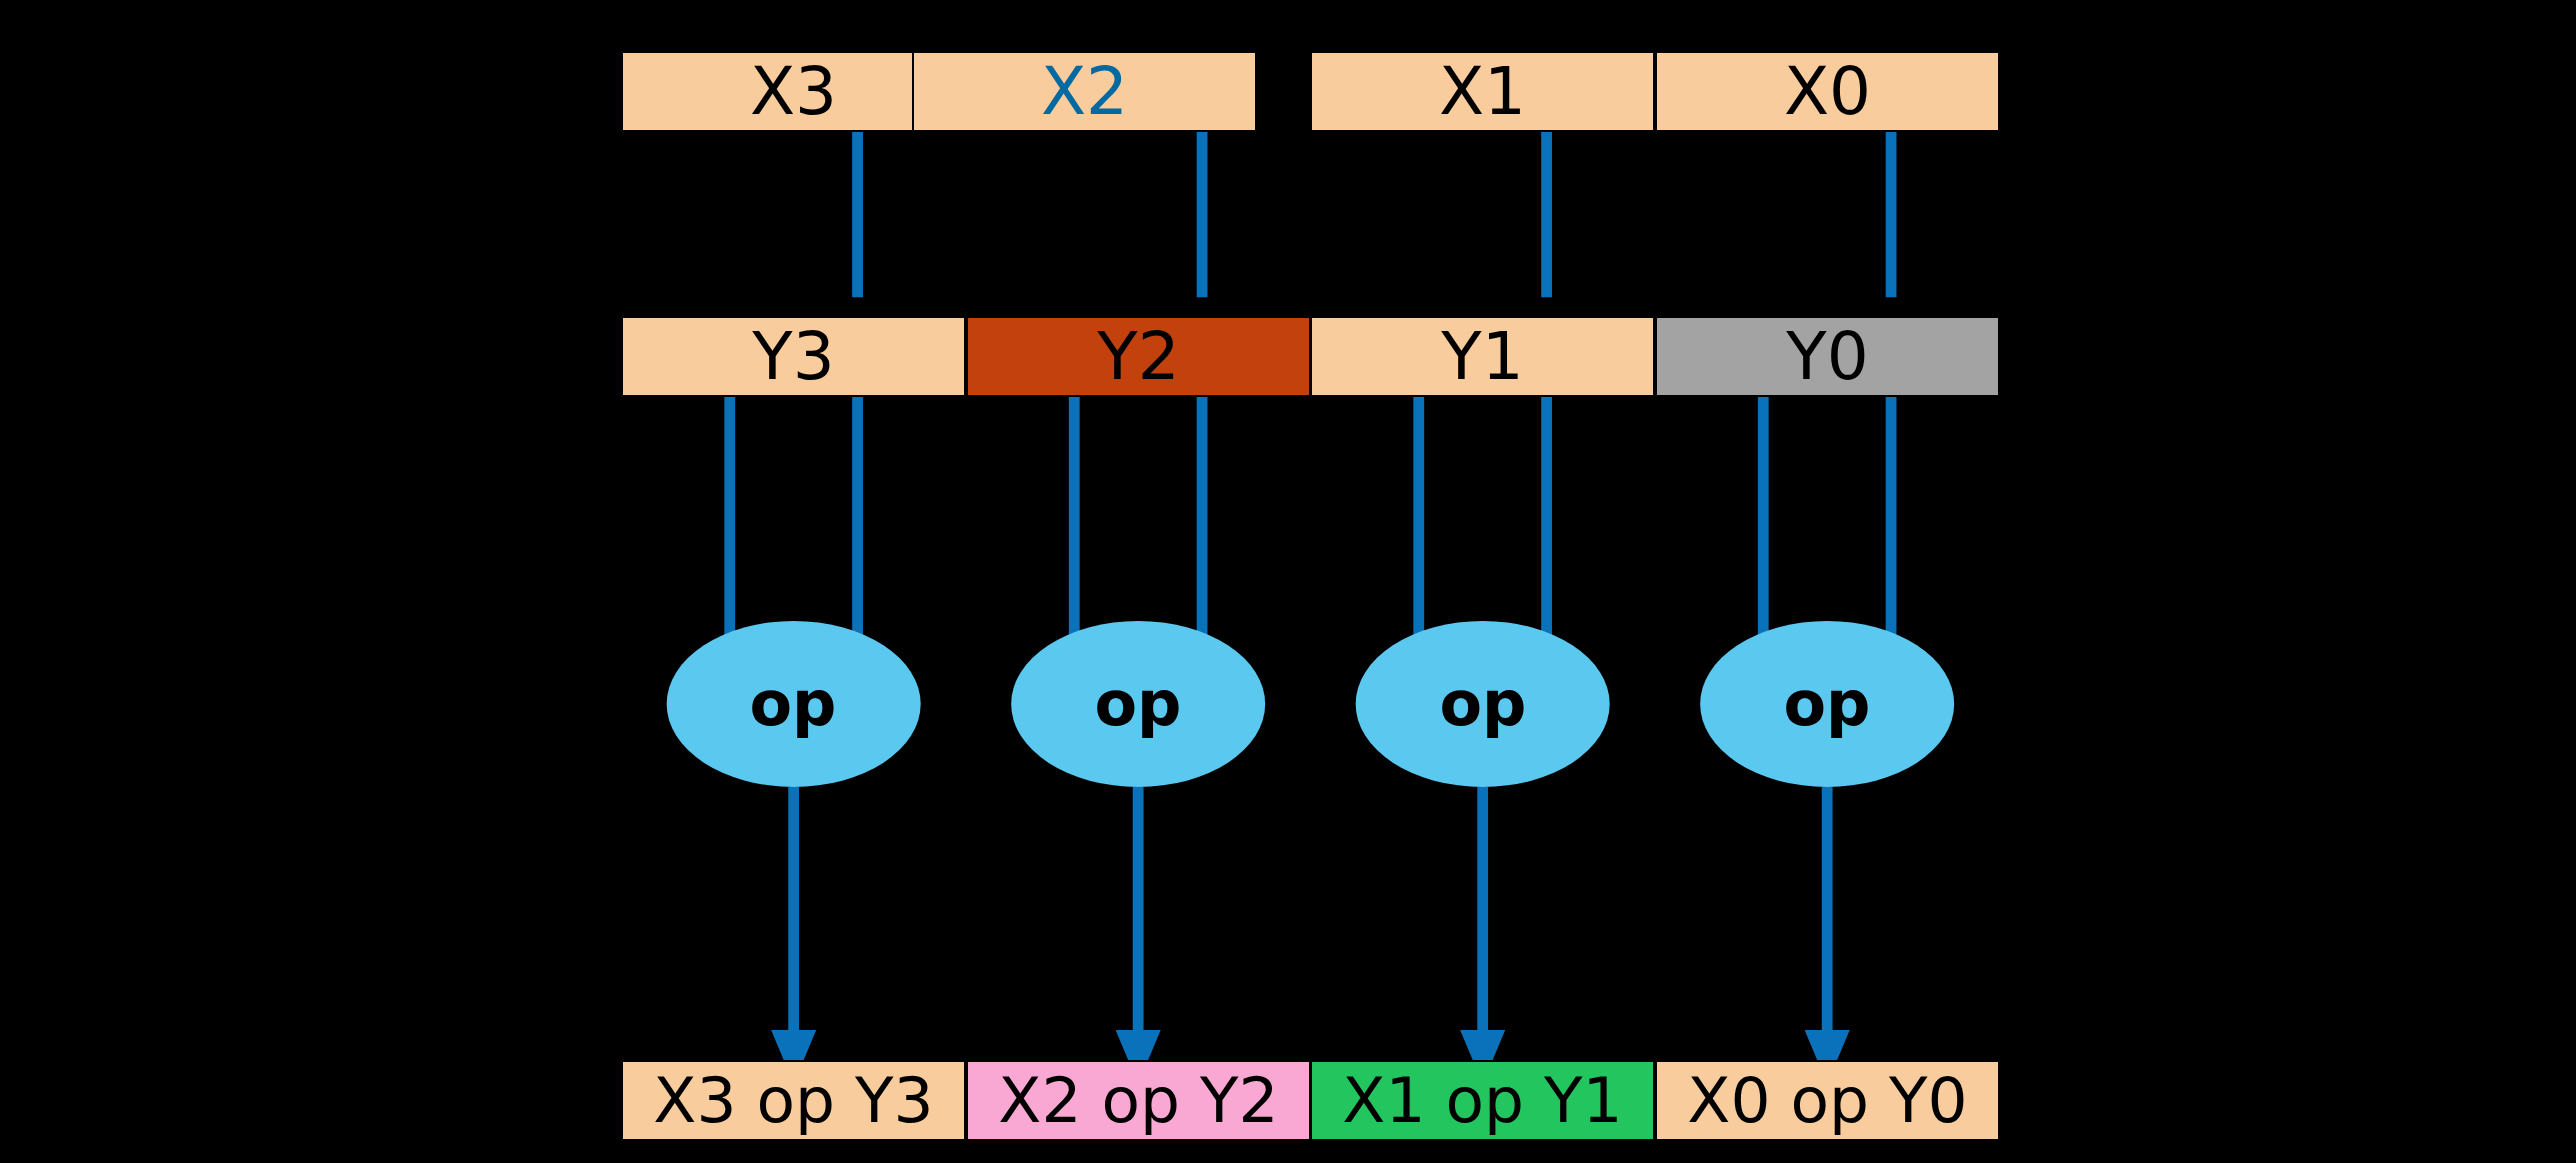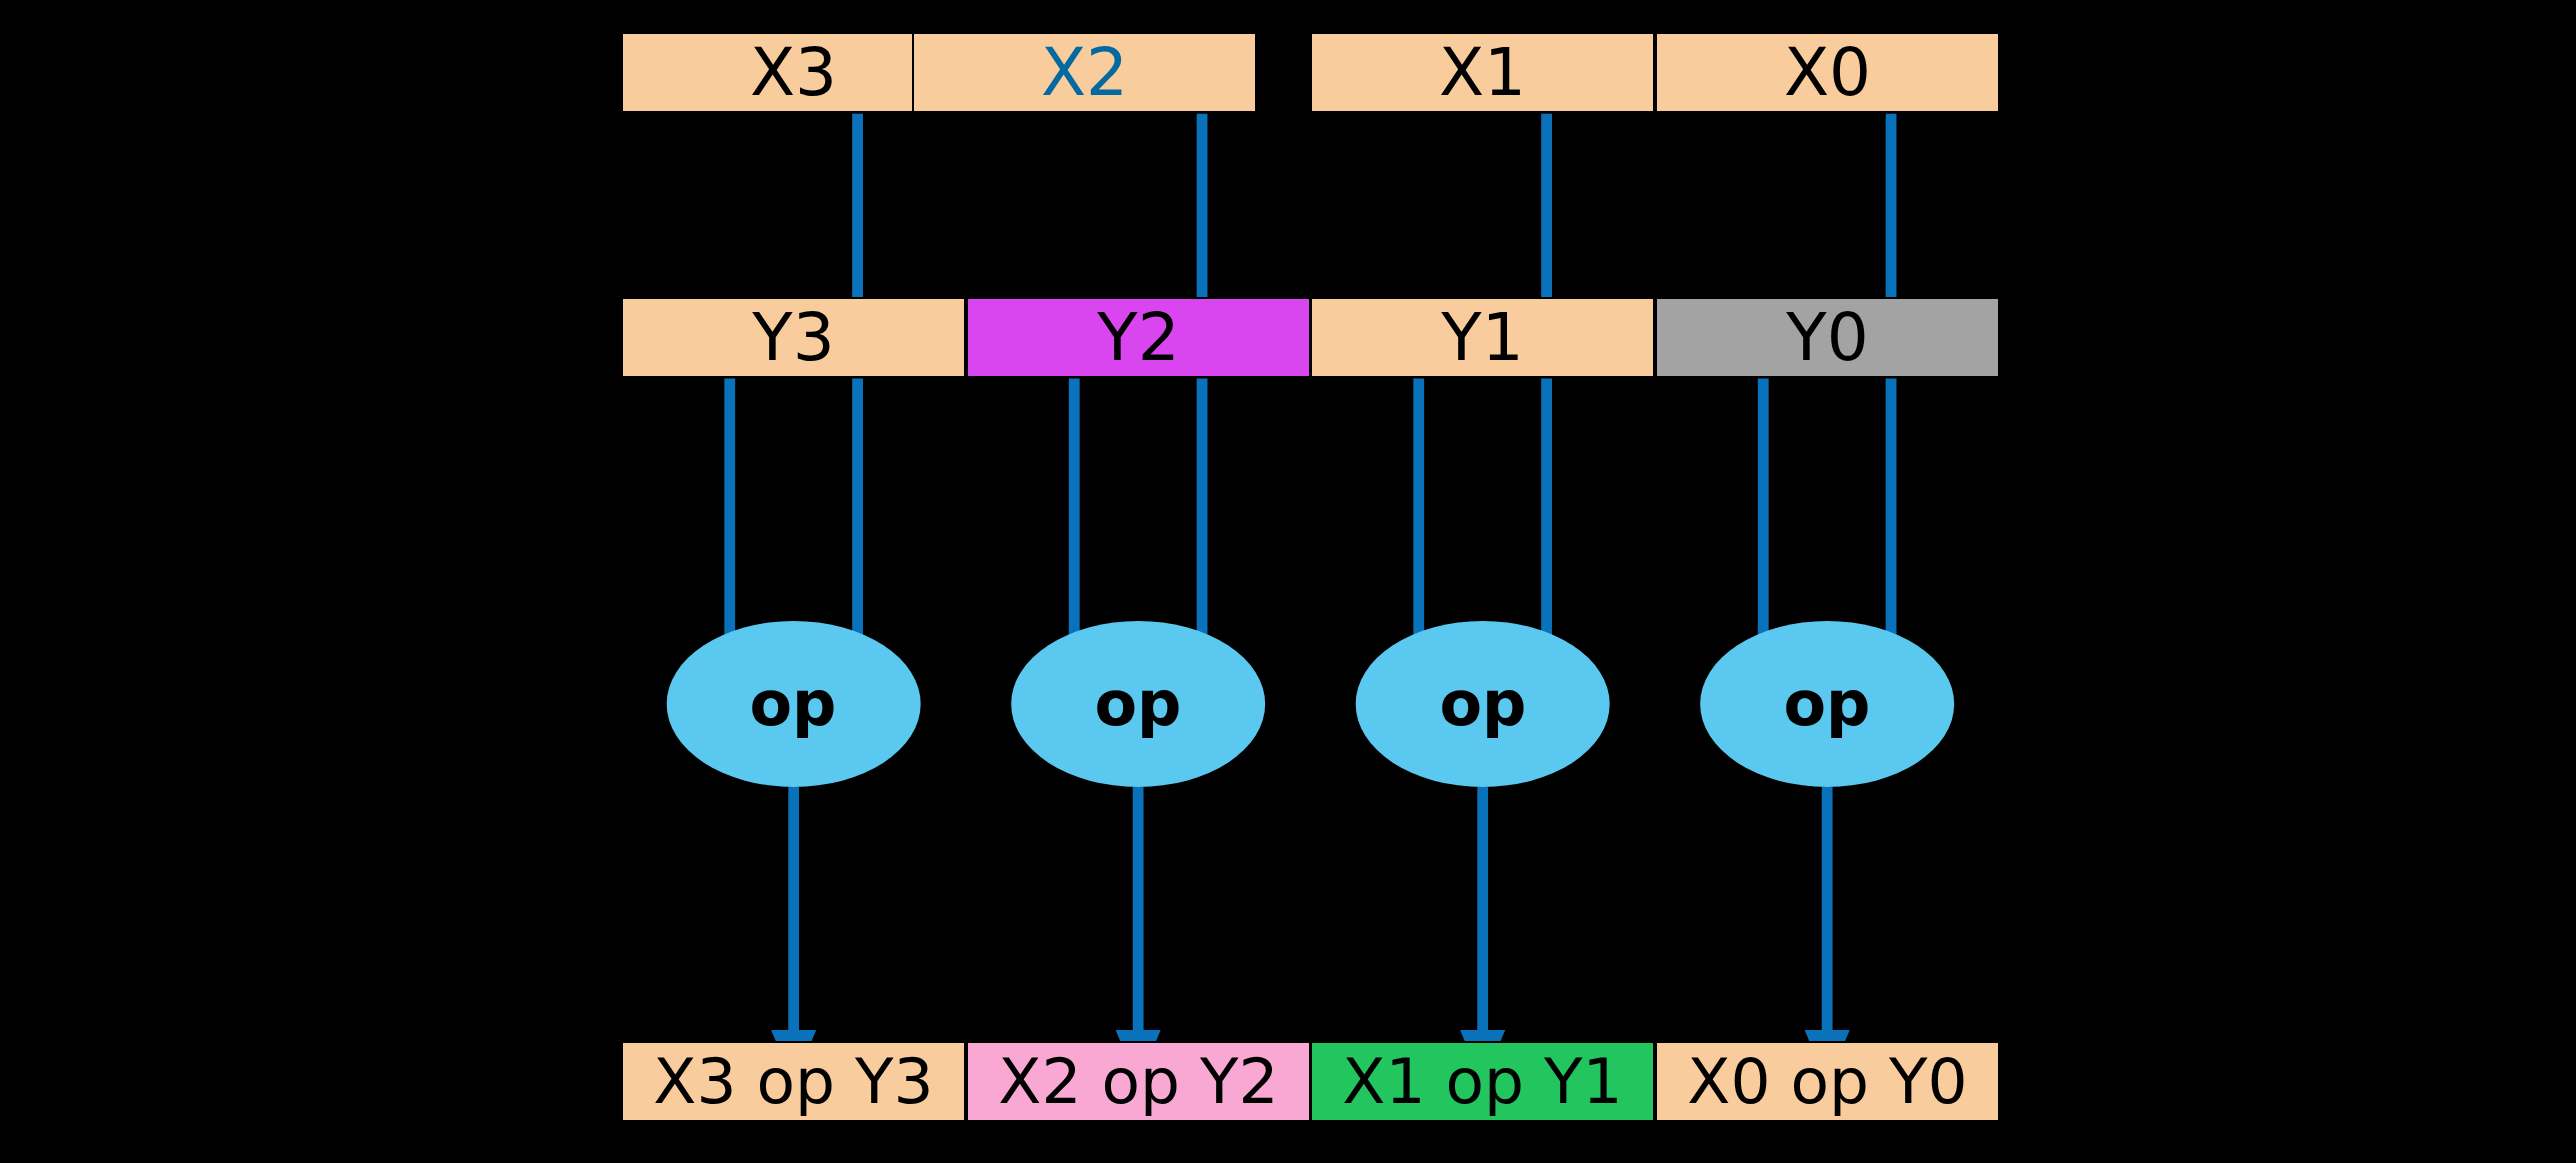--- a/index.html
+++ b/index.html
@@ -30,20 +30,21 @@
     border: 2.5px solid #000000;
     display: flex;
     align-items: center;
     justify-content: center;
     color: #000000;
     font-family: "DejaVu Sans", "Liberation Sans", sans-serif;
     font-size: 66px;
     line-height: 1;
     white-space: nowrap;
     overflow: hidden;
+    margin-top: 19px;
   }
   .lane-cell.result {
     font-size: 63px;
   }
   .op-label {
     position: absolute;
     display: flex;
     align-items: center;
     justify-content: center;
     color: #000000;
@@ -100,21 +101,21 @@
       </div>
       <div class="lane-cell" title="X register" style="left: 1310px; top: 32px; width: 345px; height: 81px; background: rgb(248, 204, 156); border-color: rgb(0, 0, 0); color: rgb(0, 0, 0);">
         <span>X1</span>
       </div>
       <div class="lane-cell" title="X register" style="left: 1655px; top: 32px; width: 345px; height: 81px; background: rgb(248, 204, 156); border-color: rgb(0, 0, 0); color: rgb(0, 0, 0);">
         <span>X0</span>
       </div>
       <div class="lane-cell" title="Y register" style="left: 621px; top: 297px; width: 345px; height: 81px; background: rgb(248, 204, 156); border-color: rgb(0, 0, 0); color: rgb(0, 0, 0);">
         <span>Y3</span>
       </div>
-      <div class="lane-cell" title="Y register" style="left: 966px; top: 297px; width: 345px; height: 81px; background: #d946ef; border-color: rgb(0, 0, 0); color: rgb(0, 0, 0);">
+      <div class="lane-cell" title="Y register" style="left: 966px; top: 297px; width: 345px; height: 81px; background: #c2410c; border-color: rgb(0, 0, 0); color: rgb(0, 0, 0);">
         <span>Y2</span>
       </div>
       <div class="lane-cell" title="Y register" style="left: 1310px; top: 297px; width: 345px; height: 81px; background: rgb(248, 204, 156); border-color: rgb(0, 0, 0); color: rgb(0, 0, 0);">
         <span>Y1</span>
       </div>
       <div class="lane-cell" title="Y register" style="left: 1655px; top: 297px; width: 345px; height: 81px; background: #a3a3a3; border-color: rgb(0, 0, 0); color: rgb(0, 0, 0);">
         <span>Y0</span>
       </div>
       <div class="lane-cell result" title="Result register" style="left: 621px; top: 1041px; width: 345px; height: 81px; background: rgb(248, 204, 156); border-color: rgb(0, 0, 0); color: rgb(0, 0, 0);">
         <span>X3 op Y3</span>

